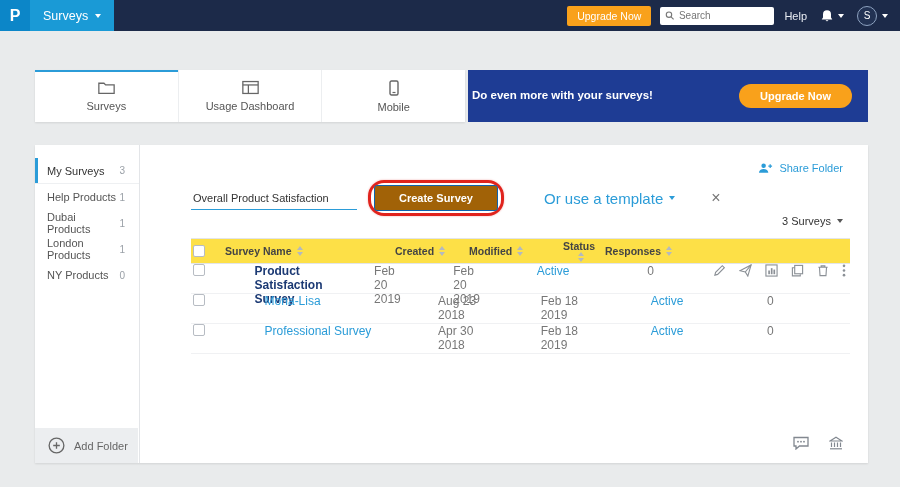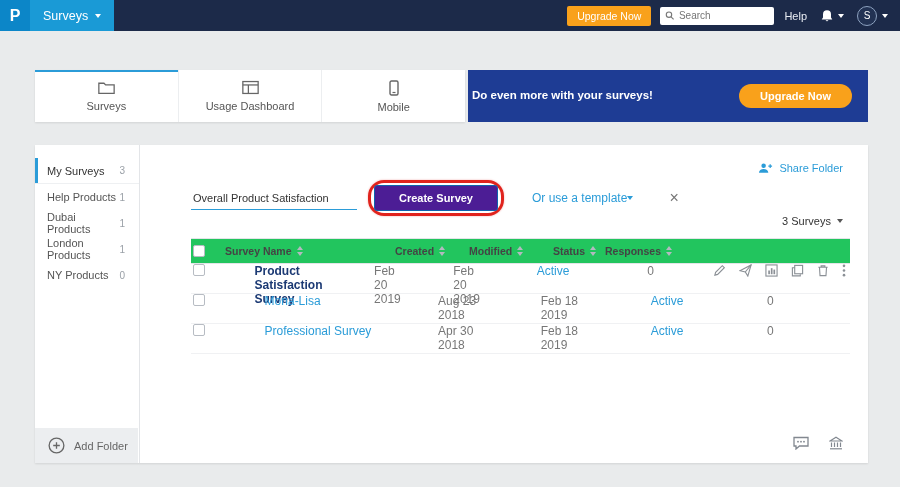--- a/index.html
+++ b/index.html
@@ -43,36 +43,36 @@
   .folder .count { color:#9aa0a7; font-size:10px; }
   .folder.active { color:#333; box-shadow:inset 3px 0 0 #2b9cd8; border-bottom:1px solid #eef0f2; }
   .add-folder { position:absolute; left:0; right:1px; bottom:0; height:35px; background:#eceef0; display:flex; align-items:center; gap:9px; padding-left:13px; color:#666; font-size:11px; cursor:pointer; }
 
   .main { position:absolute; left:134px; top:0; right:0; bottom:0; }
   .share { position:absolute; top:17px; right:25px; display:flex; align-items:center; gap:6px; color:#2b9cd8; font-size:11px; cursor:pointer; }
 
   .create-row { position:absolute; top:34px; left:22px; right:20px; height:38px; display:flex; align-items:center; }
   .survey-input { width:166px; border:none; border-bottom:1px solid #2b9cd8; font-size:11px; color:#333; padding:5px 2px; outline:none; font-family:inherit; }
   .annotation { border:3px solid #e0231d; border-radius:16px; padding:2px 3px; margin-left:11px; box-shadow:0 0 2px rgba(224,35,29,.4); }
-  .create-btn { display:block; background:#4c1d95; border:1px solid #0f62ad; color:#fff; font-weight:bold; font-size:11px; padding:6px 24px; border-radius:3px; font-family:inherit; cursor:pointer; }
-  .template-link { margin-left:28px; color:#2b9cd8; font-size:12px; display:flex; align-items:center; cursor:pointer; }
+  .create-btn { display:block; background:#a16207; border:1px solid #0f62ad; color:#fff; font-weight:bold; font-size:11px; padding:6px 24px; border-radius:3px; font-family:inherit; cursor:pointer; }
+  .template-link { margin-left:40px; color:#2b9cd8; font-size:15px; display:flex; align-items:center; gap:6px; cursor:pointer; }
   .close-x { margin-left:36px; color:#777; font-size:16px; line-height:1; cursor:pointer; }
 
   .surveys-dd { position:absolute; top:70px; right:25px; color:#333; font-size:11px; display:flex; align-items:center; gap:6px; cursor:pointer; }
   .surveys-dd .caret { color:#555; }
 
   
   .table { position:absolute; top:93px; left:22px; right:18px; }
-  .thead { display:flex; align-items:center; height:26px; background:#22c55e; border-top:1px solid #e3e5e8; border-bottom:1px solid #e3e5e8; font-weight:bold; font-size:10.5px; color:#444; }
+  .thead { display:flex; align-items:center; height:26px; background:#fde047; border-top:1px solid #e3e5e8; border-bottom:1px solid #e3e5e8; font-weight:bold; font-size:10.5px; color:#444; }
   .trow { display:flex; align-items:flex-start; height:30px; border-bottom:1px solid #f0f1f3; font-size:12px; color:#777;gap:48px; }
   .c-check { width:34px; padding-left:2px; display:flex; align-items:center; }
   .c-name { width:170px; }
   .c-created { width:74px; }
   .c-modified { width:84px; }
-  .c-status { width:52px; }
+  .c-status { width:52px;flex-direction:column; }
   .c-resp { width:72px; }
   .trow .c-resp { padding-left:30px; }
   .c-actions { flex:1; display:flex; align-items:center; justify-content:flex-end; gap:13px; padding-right:4px; color:#8b9096; }
   .c-actions svg { cursor:pointer; }
   .checkbox { width:12px; height:12px; border:1px solid #b7bcc3; border-radius:2px; background:#fff; display:inline-block; cursor:pointer; }
   .name-primary { color:#1c3a74; font-weight:bold; cursor:pointer; }
   .name-link { color:#2b9cd8; cursor:pointer; }
   .status-active { color:#2b9cd8; }
   .hcell { display:flex; align-items:center; cursor:pointer; }
   .sort { position:relative; width:7px; height:10px; display:inline-block; margin-left:5px; }

